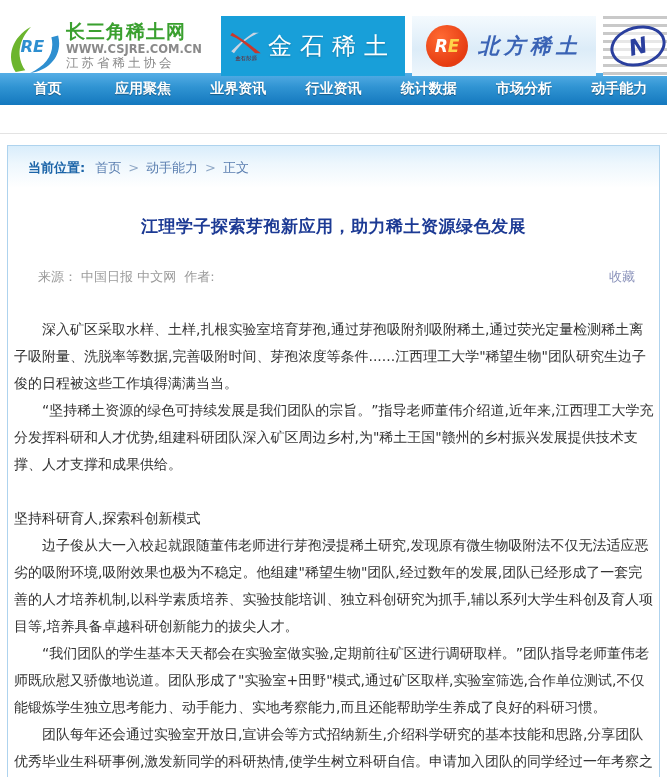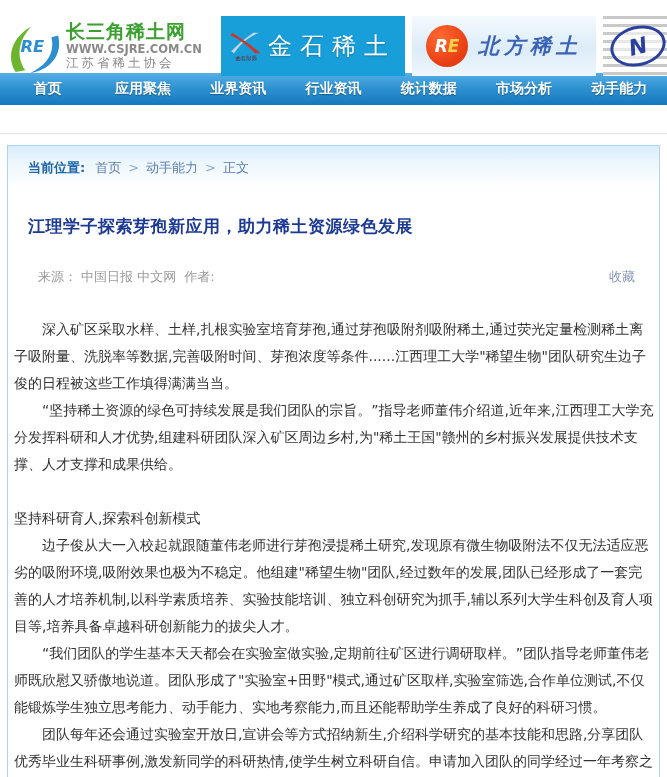--- a/index.html
+++ b/index.html
@@ -33,21 +33,21 @@
   .main-nav a { flex:1 1 0; display:flex; align-items:center; justify-content:center; color:#fff; font-size:14px; font-weight:600; text-decoration:none; text-shadow:0 1px 1px rgba(0,0,0,.35); cursor:pointer; white-space:nowrap; }
   
   .rule { border-top:1px solid #e3e3e3; margin-top:28px; }
   
   .content-box { margin:11px 7px 0 7px; border:1px solid #aed3ee; min-height:622px;
     background:linear-gradient(180deg,#d9edfb 0%,#eef7fd 18px,#ffffff 42px); }
   .breadcrumb { padding:13px 16px 8px 20px; font-size:13px; color:#5b7fb0; }
   .breadcrumb b { color:#1b64a8; font-weight:bold; margin-right:10px; }
   .breadcrumb a { color:#5b7fb0; text-decoration:none; cursor:pointer; }
   .breadcrumb .sep { color:#8fa8c6; margin:0 7px; }
-  .article-title { margin:30px 20px 0 20px; text-align:left; font-size:17px; font-weight:bold; color:#1c3a94; letter-spacing:.5px; }
+  .article-title { margin:30px 20px 0 20px; text-align:center; font-size:17px; font-weight:bold; color:#1c3a94; letter-spacing:.5px; }
   .meta-row { display:flex; justify-content:space-between; align-items:center; margin-top:30px; padding:0 24px 10px 30px; font-size:13px; color:#9a9a9a; }
   .meta-left span { margin-right:4px; }
   .fav { color:#8b93bb; text-decoration:none; cursor:pointer; }
   .article-body { padding:20px 5px 10px 6px; font-size:14px; line-height:27px; color:#333; }
   .article-body p.indent { text-indent:2em; }
   .article-body p.heading { text-indent:0; margin-top:27px; }
 </style>
 </head>
 <body>
 

